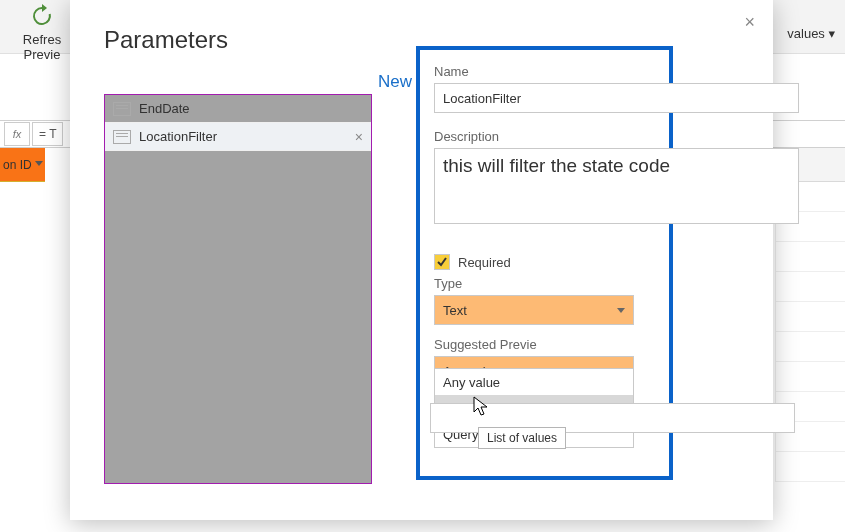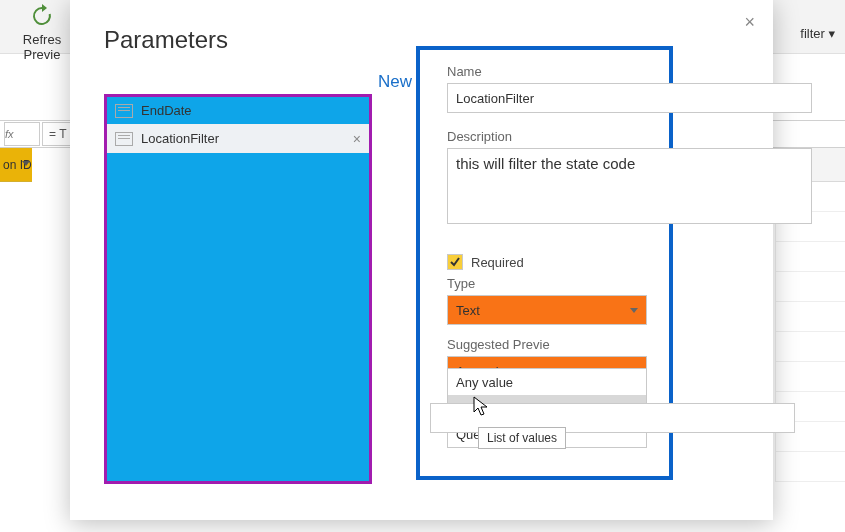--- a/index.html
+++ b/index.html
@@ -5,56 +5,56 @@
     * { box-sizing: border-box; margin: 0; padding: 0; font-family: "Segoe UI", Arial, sans-serif; }
     body { width: 845px; height: 532px; overflow: hidden; position: relative; background: #fff; }
 
     
     .bg-ribbon { position: absolute; top: 0; left: 0; right: 0; height: 54px; background: #f3f3f3; border-bottom: 1px solid #e0e0e0; }
     .bg-ribbon .btn { position: absolute; text-align: center; font-size: 13px; color: #333; }
     .refresh-btn { left: 14px; top: 2px; width: 56px; }
     .refresh-btn .icon { width: 28px; height: 28px; margin: 0 auto 2px; }
     .headers-btn { right: 10px; top: 26px; font-size: 13px; color: #444; }
     .sheet-bar { position: absolute; top: 120px; left: 0; right: 0; height: 28px; border-top: 1px solid #d0d0d0; border-bottom: 1px solid #d0d0d0; background: #fff; display: flex; align-items: center; }
-    .fx-box { width: 36px; height: 24px; border: 1px solid #ccc; margin-left: 4px; font-size: 11px; font-style: italic; text-align: left; line-height: 22px; color: #777; }
+    .fx-box { width: 26px; height: 24px; border: 1px solid #ccc; margin-left: 4px; font-size: 11px; font-style: italic; text-align: center; line-height: 22px; color: #777; }
     .eq-box { height: 24px; border: 1px solid #ccc; margin-left: 2px; font-size: 12px; padding: 0 6px; line-height: 22px; color: #555; }
-    .col-header { position: absolute; top: 148px; left: 0; width: 32px; height: 34px; background: #eab308; border-bottom: 1px solid #d4af2e; font-size: 12px; line-height: 34px; padding-left: 3px; color: #333; overflow: hidden; white-space: nowrap; }
+    .col-header { position: absolute; top: 148px; left: 0; width: 45px; height: 34px; background: #f97316; border-bottom: 1px solid #d4af2e; font-size: 12px; line-height: 34px; padding-left: 3px; color: #333; overflow: hidden; white-space: nowrap; }
     .col-header::after { content:""; position:absolute; right:2px; top:13px; border-left:4px solid transparent; border-right:4px solid transparent; border-top:5px solid #555; }
     .sheet-right-col { position: absolute; top:148px; right:0; width:70px; bottom:0; background:#fff; }
     .sheet-right-col .hcell { height:34px; border-left:1px solid #d9d9d9; border-bottom:1px solid #d9d9d9; background:#f4f4f4; }
     .sheet-right-col .cell { height:30px; border-left:1px solid #eee; border-bottom:1px solid #eee; }
 
     
     .dialog { position: absolute; left: 70px; top: 0; width: 703px; height: 520px; background: #fff; box-shadow: 0 4px 24px rgba(0,0,0,.25); }
     .dialog-title { font-size: 24px; font-weight: 300; color: #333; padding: 26px 34px 10px; }
     .close-x { position: absolute; top: 12px; right: 18px; font-size: 18px; color: #888; cursor: pointer; }
 
     .new-link { position: absolute; top: 72px; left: 308px; font-size: 17px; color: #1a6fc9; cursor: pointer; }
 
-    .param-list { position: absolute; top: 94px; left: 34px; width: 268px; border: 3px solid #a21caf; height: 390px; background: #0ea5e9; }
+    .param-list { position: absolute; top: 94px; left: 34px; width: 268px; border: 1px solid #a21caf; height: 390px; background: #a3a3a3; }
     .param-list .item { height: 28px; display: flex; align-items: center; font-size: 13px; color: #333; padding: 0 8px; border-bottom: 1px solid #f0f0f0; cursor: pointer; }
     .param-list .item.selected { background: #eef1f4; }
     .param-list .picon { width: 18px; height: 14px; margin-right: 8px; border: 1px solid #aaa; position: relative; }
     .param-list .picon::before { content:""; position:absolute; left:2px; top:2px; right:2px; border-top:1px solid #aaa; }
     .param-list .picon::after { content:""; position:absolute; left:2px; top:5px; right:2px; border-top:1px solid #aaa; }
     .param-list .item .x { margin-left: auto; font-size: 14px; color: #888; }
 
     
     .form-box { position: absolute; top: 46px; left: 346px; width: 257px; height: 434px; border: 4px solid #0a62c9; }
-    .form-area { position: absolute; top: 64px; left: 377px; width: 380px; }
+    .form-area { position: absolute; top: 64px; left: 364px; width: 380px; }
     .flabel { font-size: 13px; color: #666; margin-bottom: 4px; }
     .tinput { width: 365px; height: 30px; border: 1px solid #c9c9c9; padding: 0 8px; font-size: 13px; color: #333; background: #fff; }
-    .tarea { width: 365px; height: 76px; border: 1px solid #c9c9c9; padding: 6px 8px; font-size: 15px; color: #333; resize: none; background: #fff; }
+    .tarea { width: 365px; height: 76px; border: 1px solid #c9c9c9; padding: 6px 8px; font-size: 19px; color: #333; resize: none; background: #fff; }
     .gap { height: 16px; }
 
     .chk-row { display: flex; align-items: center; font-size: 13px; color: #444; margin-bottom: 6px; }
     .chk { width: 16px; height: 16px; border: 1px solid #c9c9c9; background: #f8ce3a; margin-right: 8px; position: relative; }
     .chk svg { position: absolute; top: 1px; left: 1px; }
 
-    .select { width: 200px; height: 30px; border: 1px solid #c9c9c9; background: #f97316; font-size: 13px; color: #333; padding: 0 8px; display: flex; align-items: center; position: relative; cursor: pointer; }
+    .select { width: 200px; height: 30px; border: 1px solid #c9c9c9; background: #fdba74; font-size: 13px; color: #333; padding: 0 8px; display: flex; align-items: center; position: relative; cursor: pointer; }
     .select .caret { position: absolute; right: 8px; top: 12px; border-left: 4px solid transparent; border-right: 4px solid transparent; border-top: 5px solid #666; }
 
     .dropdown { width: 200px; border: 1px solid #c9c9c9; background: #fff; position: absolute; }
     .dropdown .opt { height: 26px; font-size: 13px; color: #333; padding: 0 8px; display: flex; align-items: center; cursor: pointer; }
     .dropdown .opt.hover { background: #d8d8d8; }
 
     .tooltip { position: absolute; background: #fff; border: 1px solid #b5b5b5; font-size: 12px; padding: 3px 8px; color: #333; }
 
     .cursor { position: absolute; pointer-events: none; }
 
@@ -66,21 +66,21 @@
 <div class="bg-ribbon">
   <div class="btn refresh-btn">
     <div class="icon">
       <svg width="28" height="28" viewBox="0 0 28 28">
           <path d="M14 5a9 9 0 1 0 8.7 6.7l-2 .6A7 7 0 1 1 14 7v3l5-4-5-4v3z" fill="#4f8f3a"></path>
         </svg>
     </div>
     <div>Refres</div>
     <div>Previe</div>
   </div>
-  <div class="btn headers-btn">filter ▾</div>
+  <div class="btn headers-btn">values ▾</div>
 </div>
 <div class="sheet-bar">
   <div class="fx-box">fx</div>
   <div class="eq-box">= T</div>
 </div>
 <div class="col-header">on ID</div>
 <div class="sheet-right-col">
   <div class="hcell"></div>
   <div class="cell"></div>
   <div class="cell"></div>

